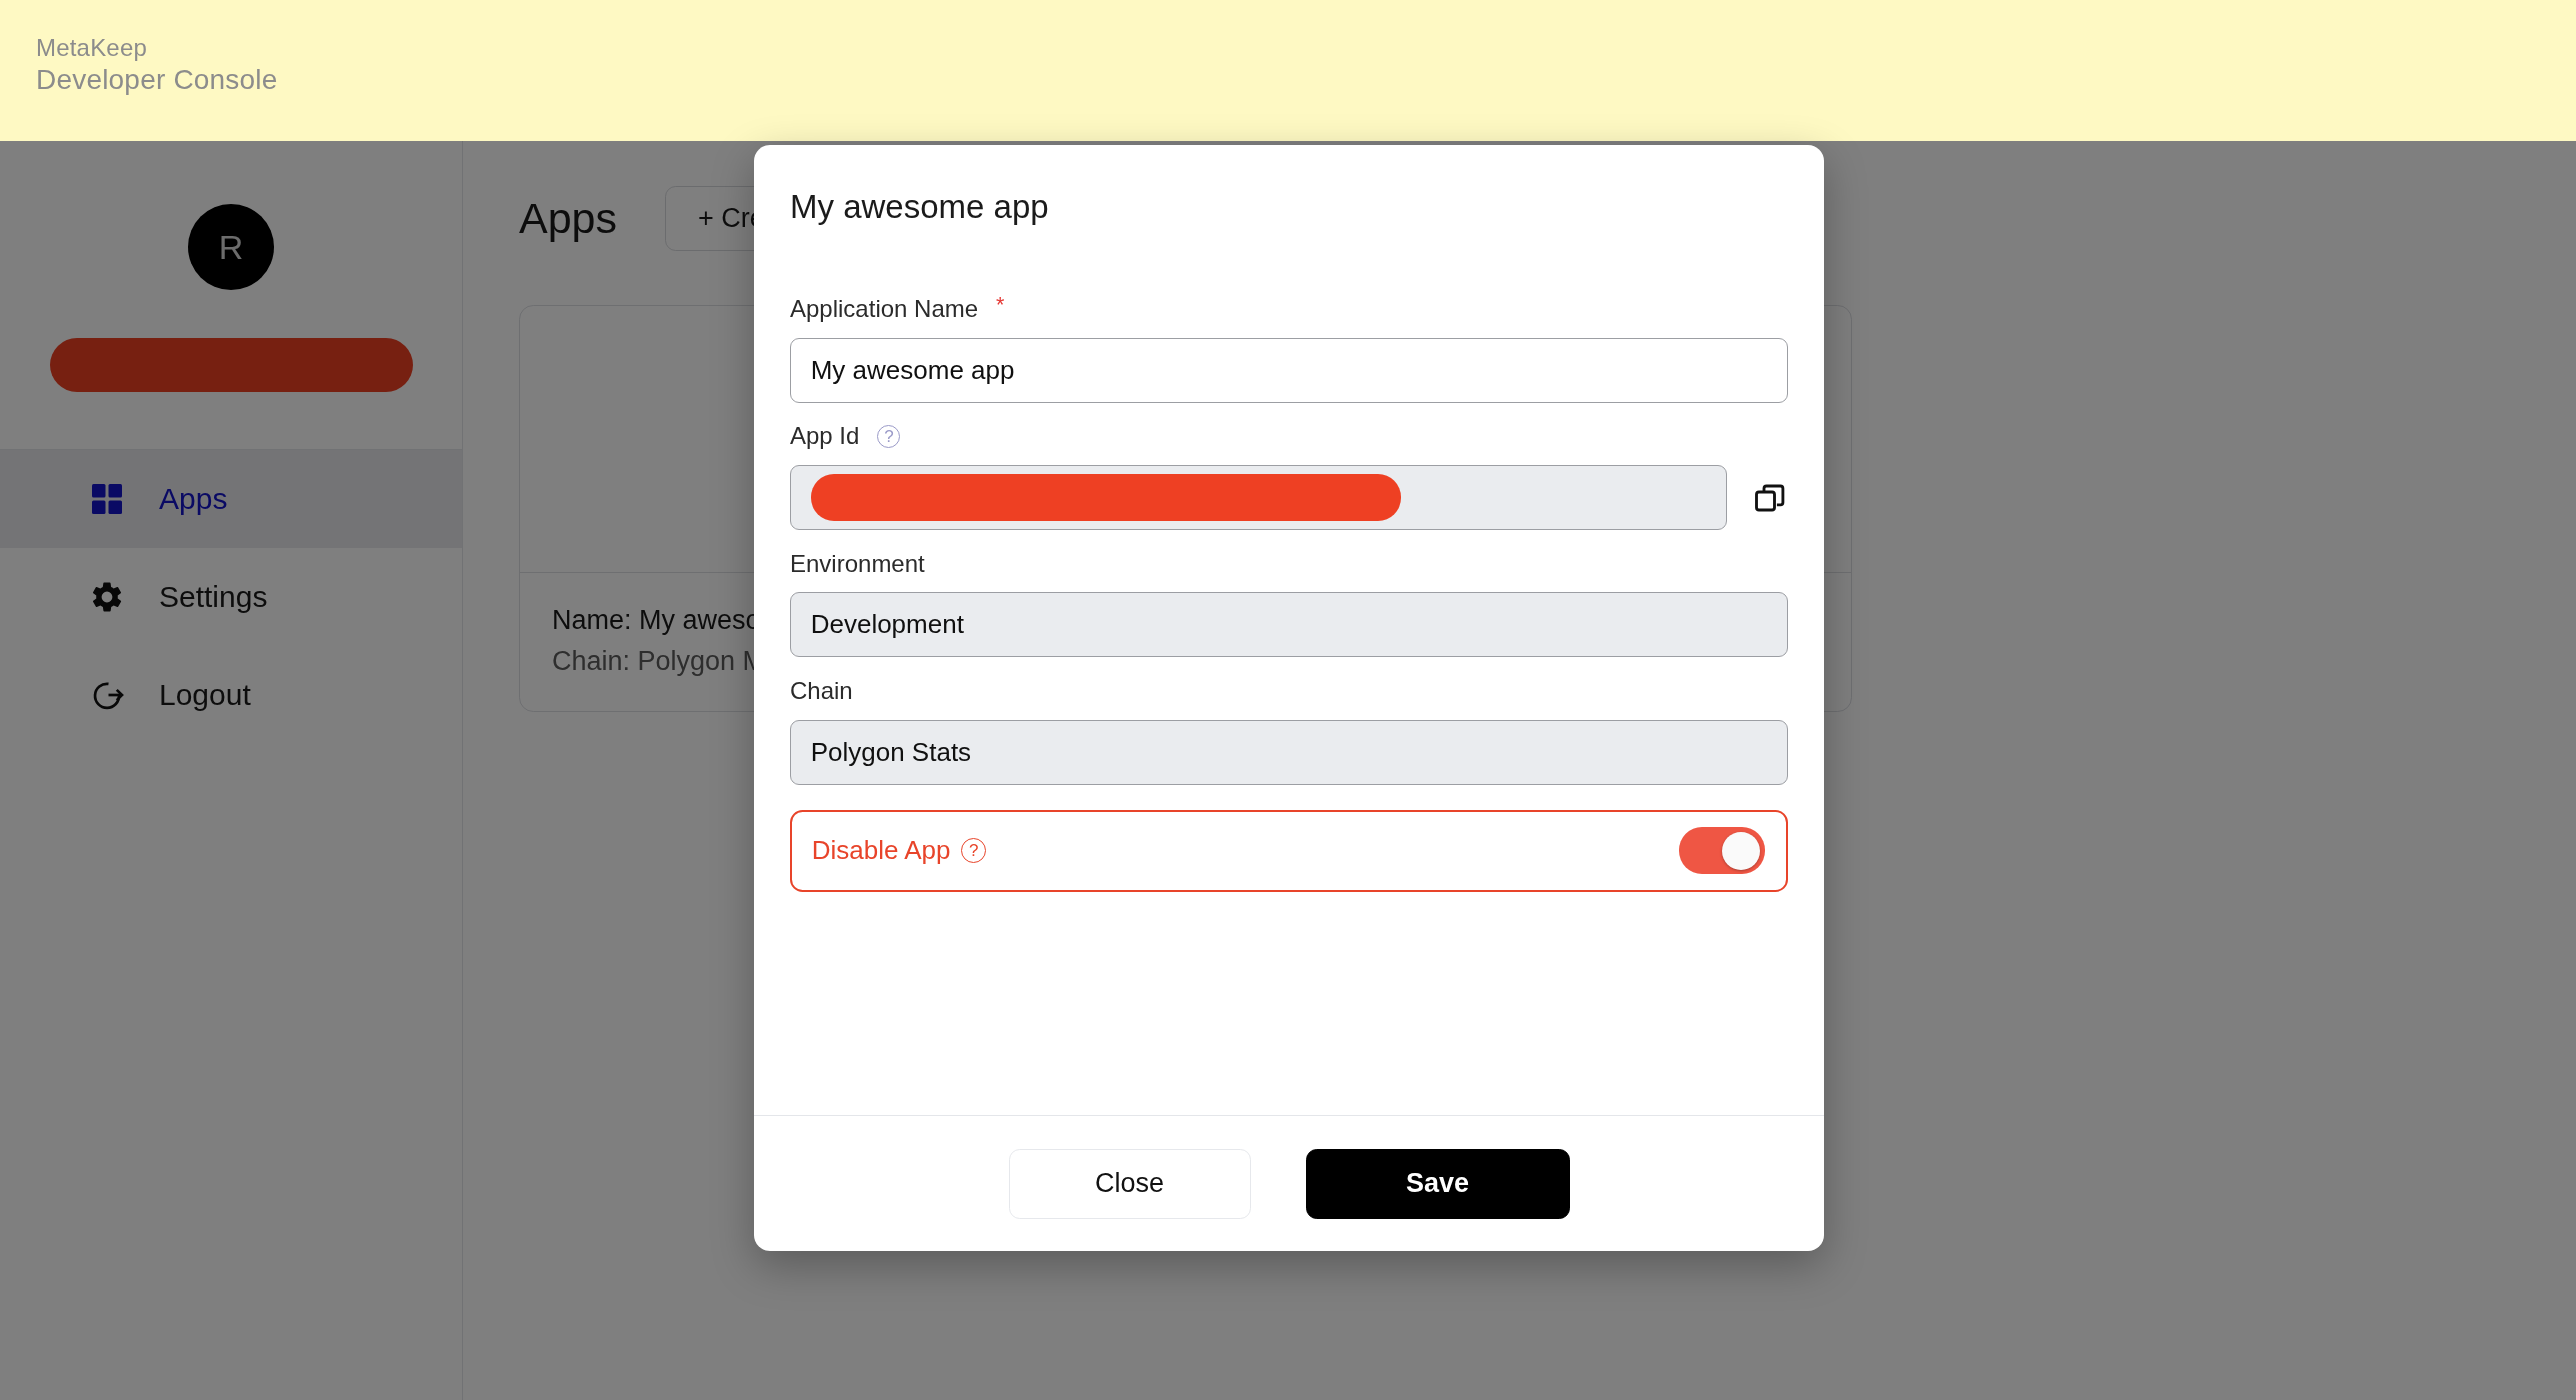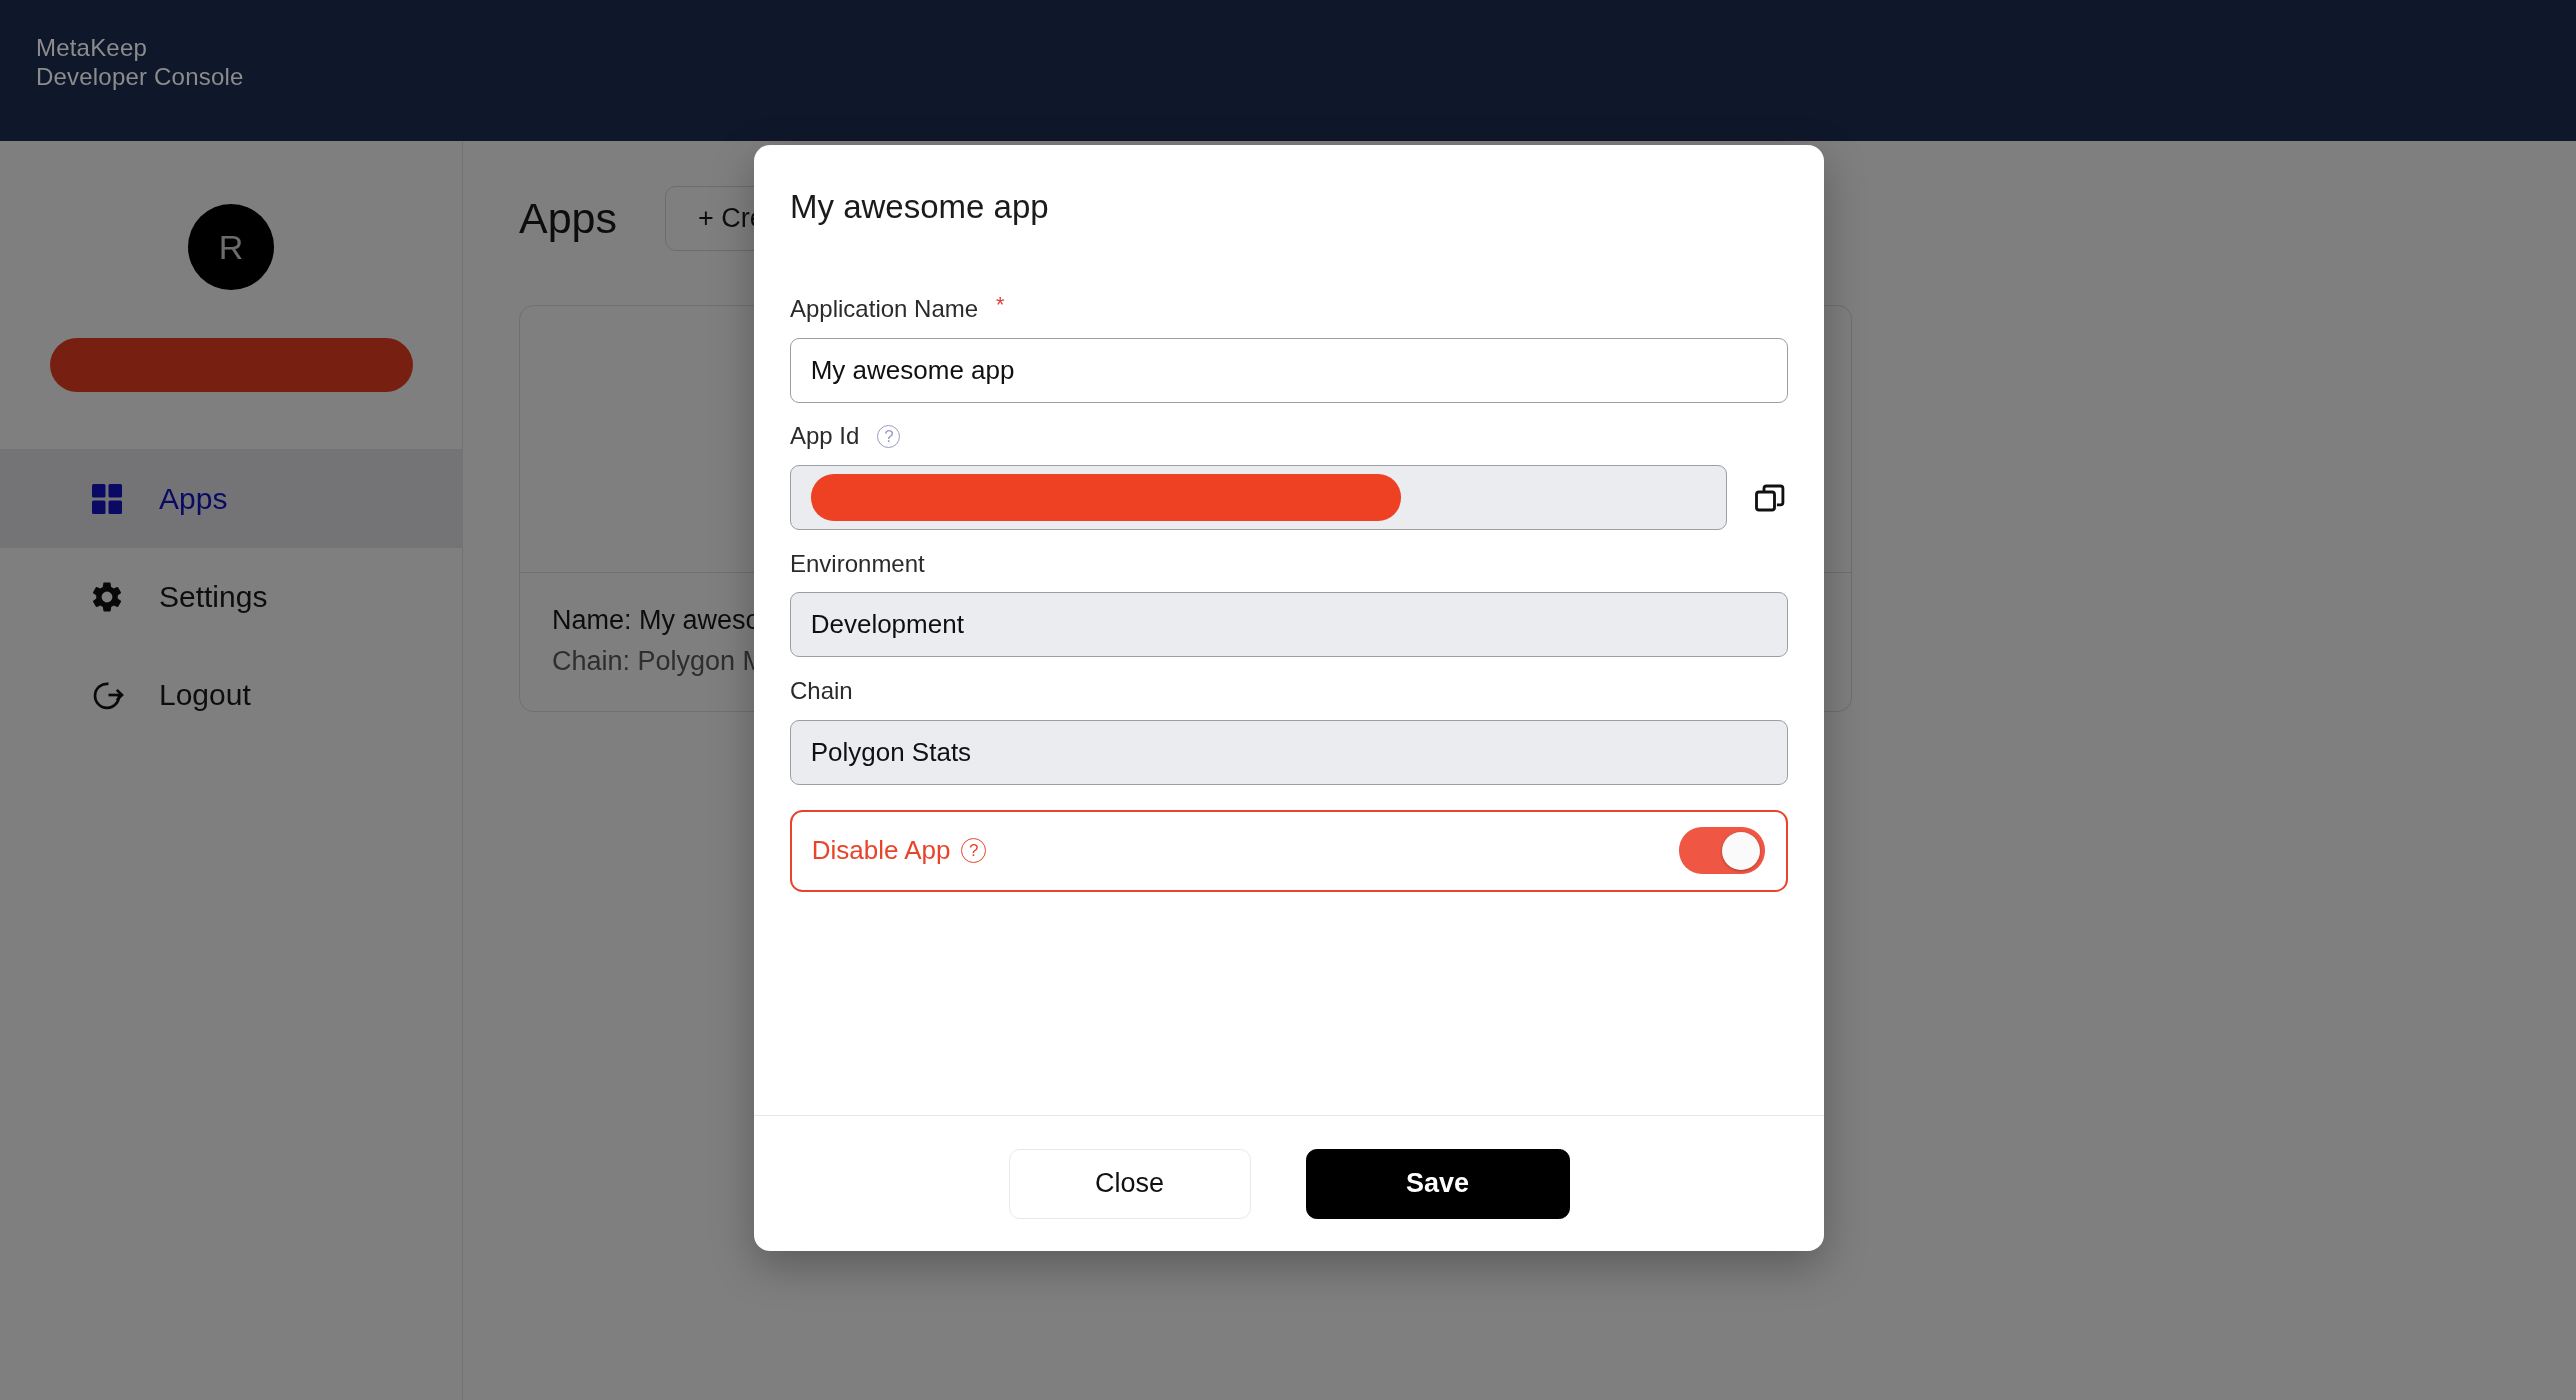--- a/index.html
+++ b/index.html
@@ -7,28 +7,28 @@
     width: 2576px; height: 1401px;
     background: #ffffff;
     font-family: "Liberation Sans", sans-serif;
     overflow: hidden;
   }
   #root { position: relative; width: 2576px; height: 1401px; }
 
   
   .topbar {
     position: absolute; left: 0; top: 0; width: 2576px; height: 141px;
-    background: #0f172a;
+    background: #fef9c3;
     padding: 34px 0 0 36px;
   }
   .topbar .brand-small {
     font-size: 24px; color: #8c8c8c; line-height: 1.15; letter-spacing: 0.2px;
   }
   .topbar .brand-large {
-    font-size: 24px; color: #8c8c8c; line-height: 1.25; letter-spacing: 0.2px;
+    font-size: 28px; color: #8c8c8c; line-height: 1.25; letter-spacing: 0.2px;
   }
 
   .sidebar {
     position: absolute; left: 0; top: 141px; width: 463px; height: 1259px;
     background: #ffffff;
     border-right: 1.8px solid #e3e5e8;
   }
   .profile-block {
     height: 309px; border-bottom: 1.8px solid #e3e5e8;
     display: flex; flex-direction: column; align-items: center;

